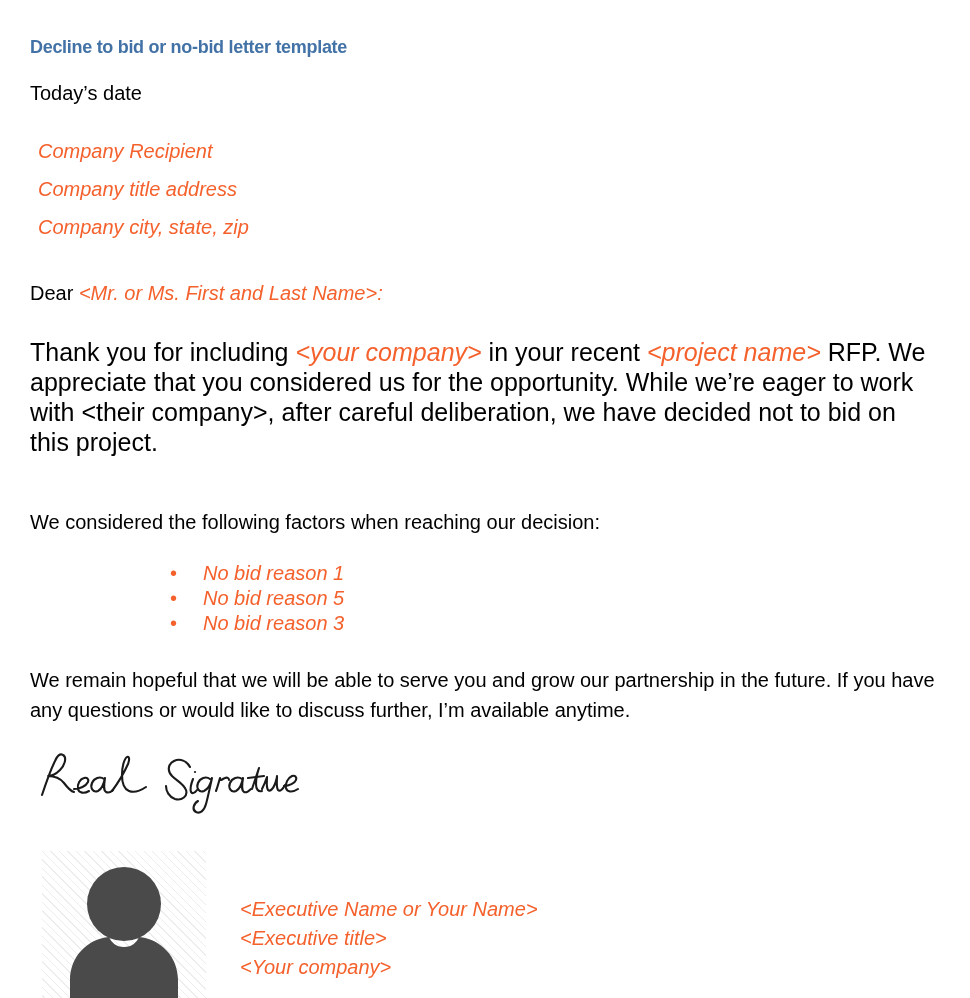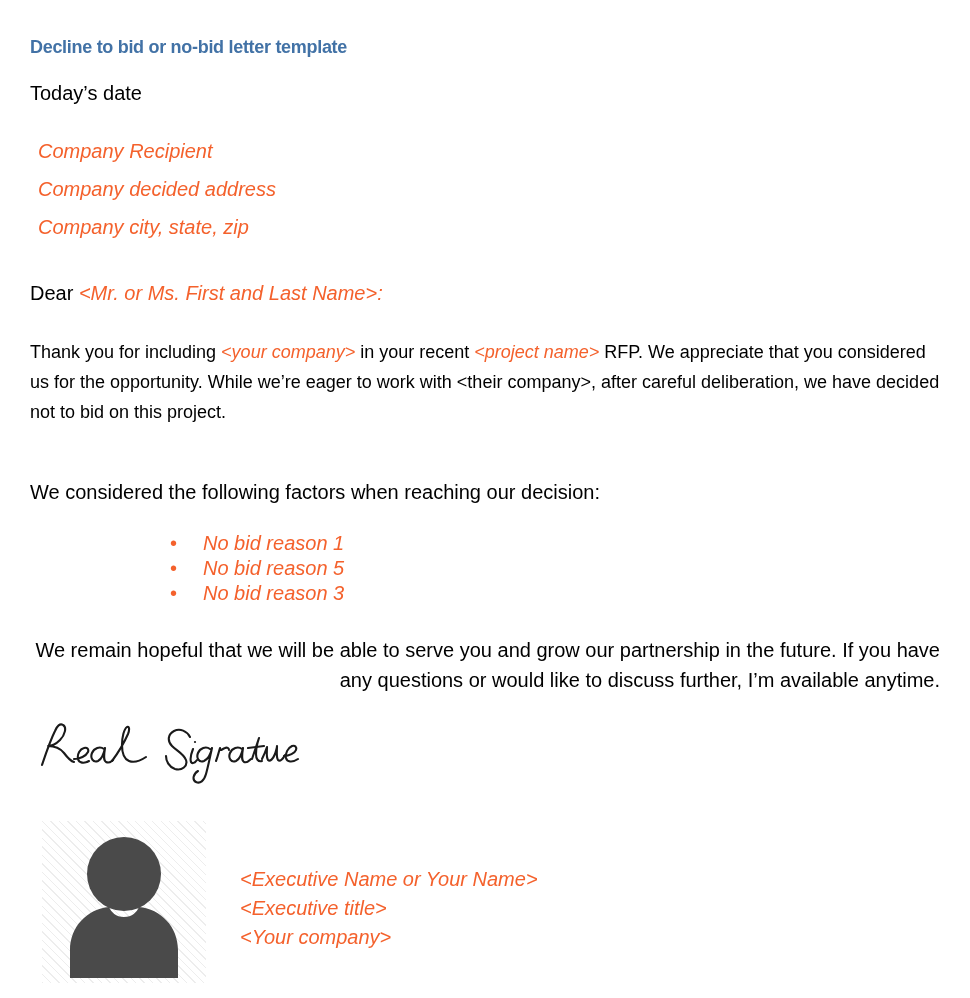--- a/index.html
+++ b/index.html
@@ -55,21 +55,21 @@
     margin-top: 28px;
   }
   .addr-block .line { margin: 8px; }
 
   .salutation {
     margin-top: 36px;
   }
 
   .body-para {
     margin-top: 29px;
-    font-size: 18px;
+    font-size: 25px;
     line-height: 30px;
     color: #000000;
     width: 910px;
   }
 
   .factors-line {
     margin-top: 50px;
   }
 
   
@@ -95,21 +95,20 @@
     font-size: 20px;
     line-height: 25px;
   }
 
   .closing-para {
     margin-top: 29px;
     font-size: 20px;
     line-height: 30px;
     color: #000000;
     width: 910px;
-    text-align: right;
   }
 
   
   .signature {
     margin-top: 14px;
     width: 270px;
     height: 70px;
   }
   .signature svg { display: block; }
 
@@ -156,21 +155,21 @@
 <body>
 
 <div class="page">
 
   <h1 class="doc-title">Decline to bid or no-bid letter template</h1>
 
   <div class="line today">Today’s date</div>
 
   <div class="addr-block">
     <div class="line ph">Company Recipient</div>
-    <div class="line ph">Company decided address</div>
+    <div class="line ph">Company title address</div>
     <div class="line ph">Company city, state, zip</div>
   </div>
 
   <div class="line salutation">
     <span>Dear</span><span>&nbsp;</span><span class="ph">&lt;Mr. or Ms. First and Last Name&gt;:</span>
   </div>
 
   <p class="body-para"><span>Thank you for including </span><span class="ph">&lt;your company&gt;</span><span> in your recent </span><span class="ph">&lt;project name&gt;</span><span> RFP. We appreciate that you considered us for the opportunity. While we’re eager to work with &lt;their company&gt;, after careful deliberation, we have decided not to bid on this project.</span></p>
 
   <div class="line factors-line">We considered the following factors when reaching our decision:</div>

